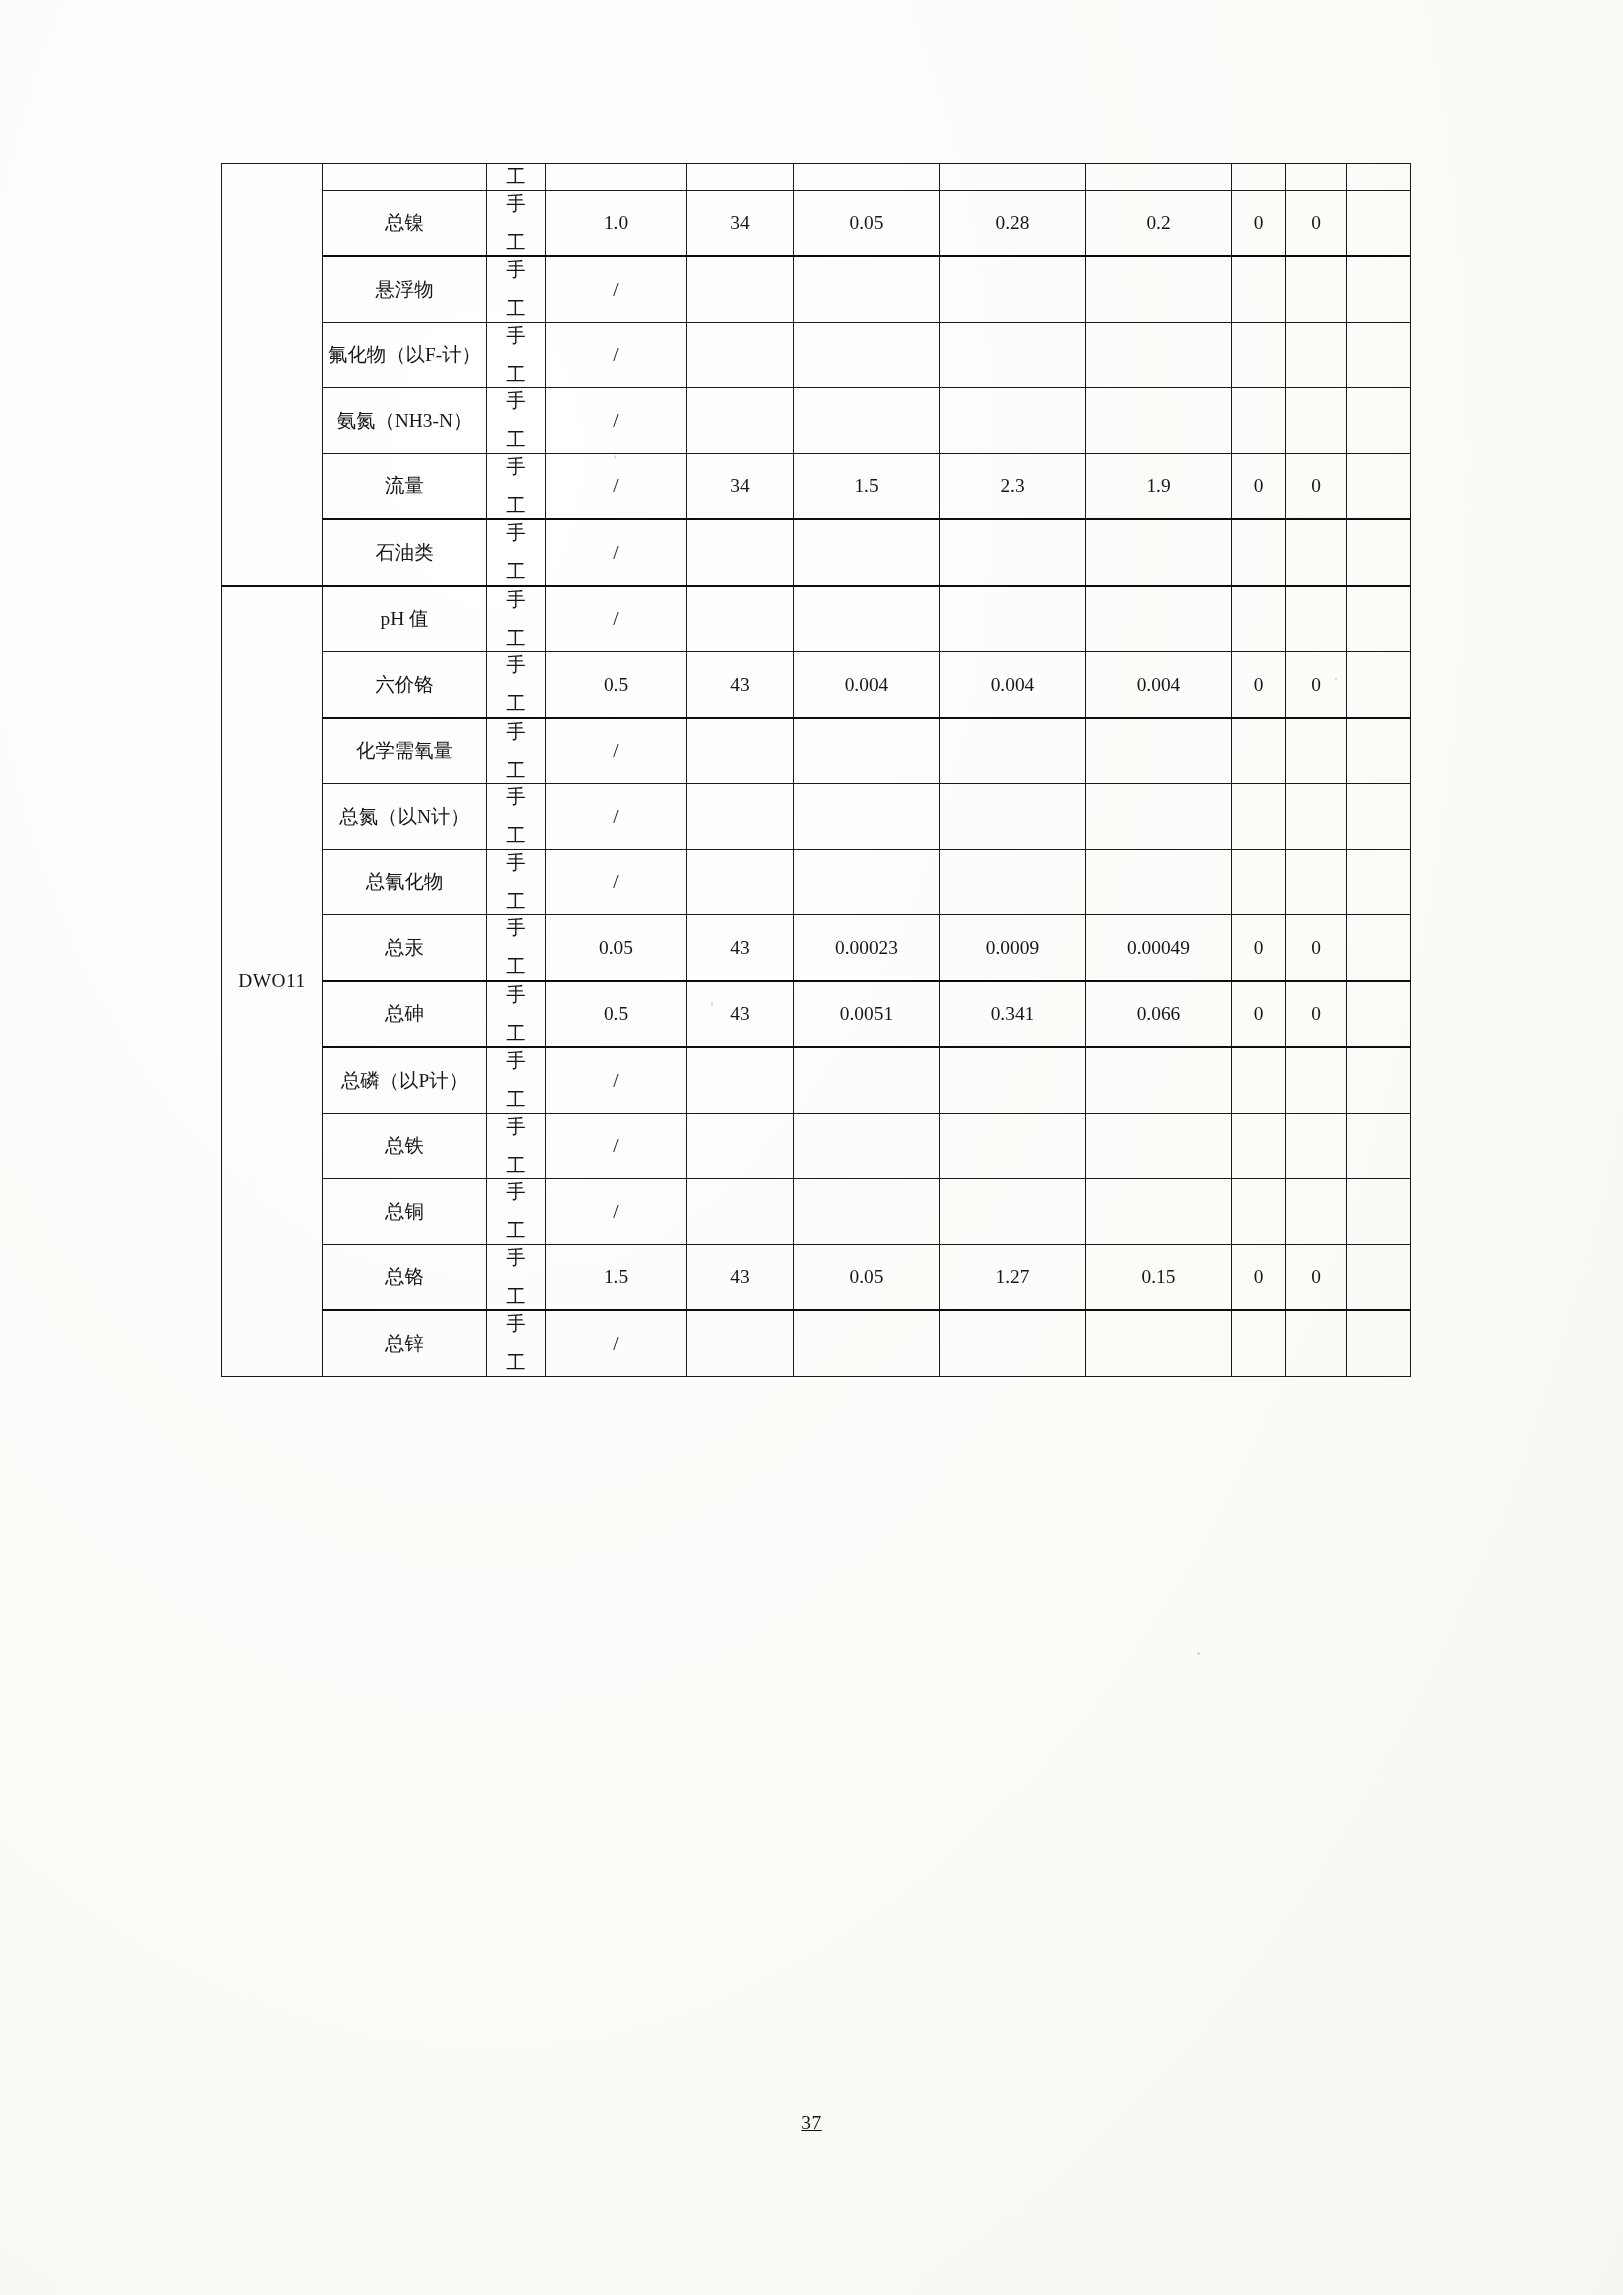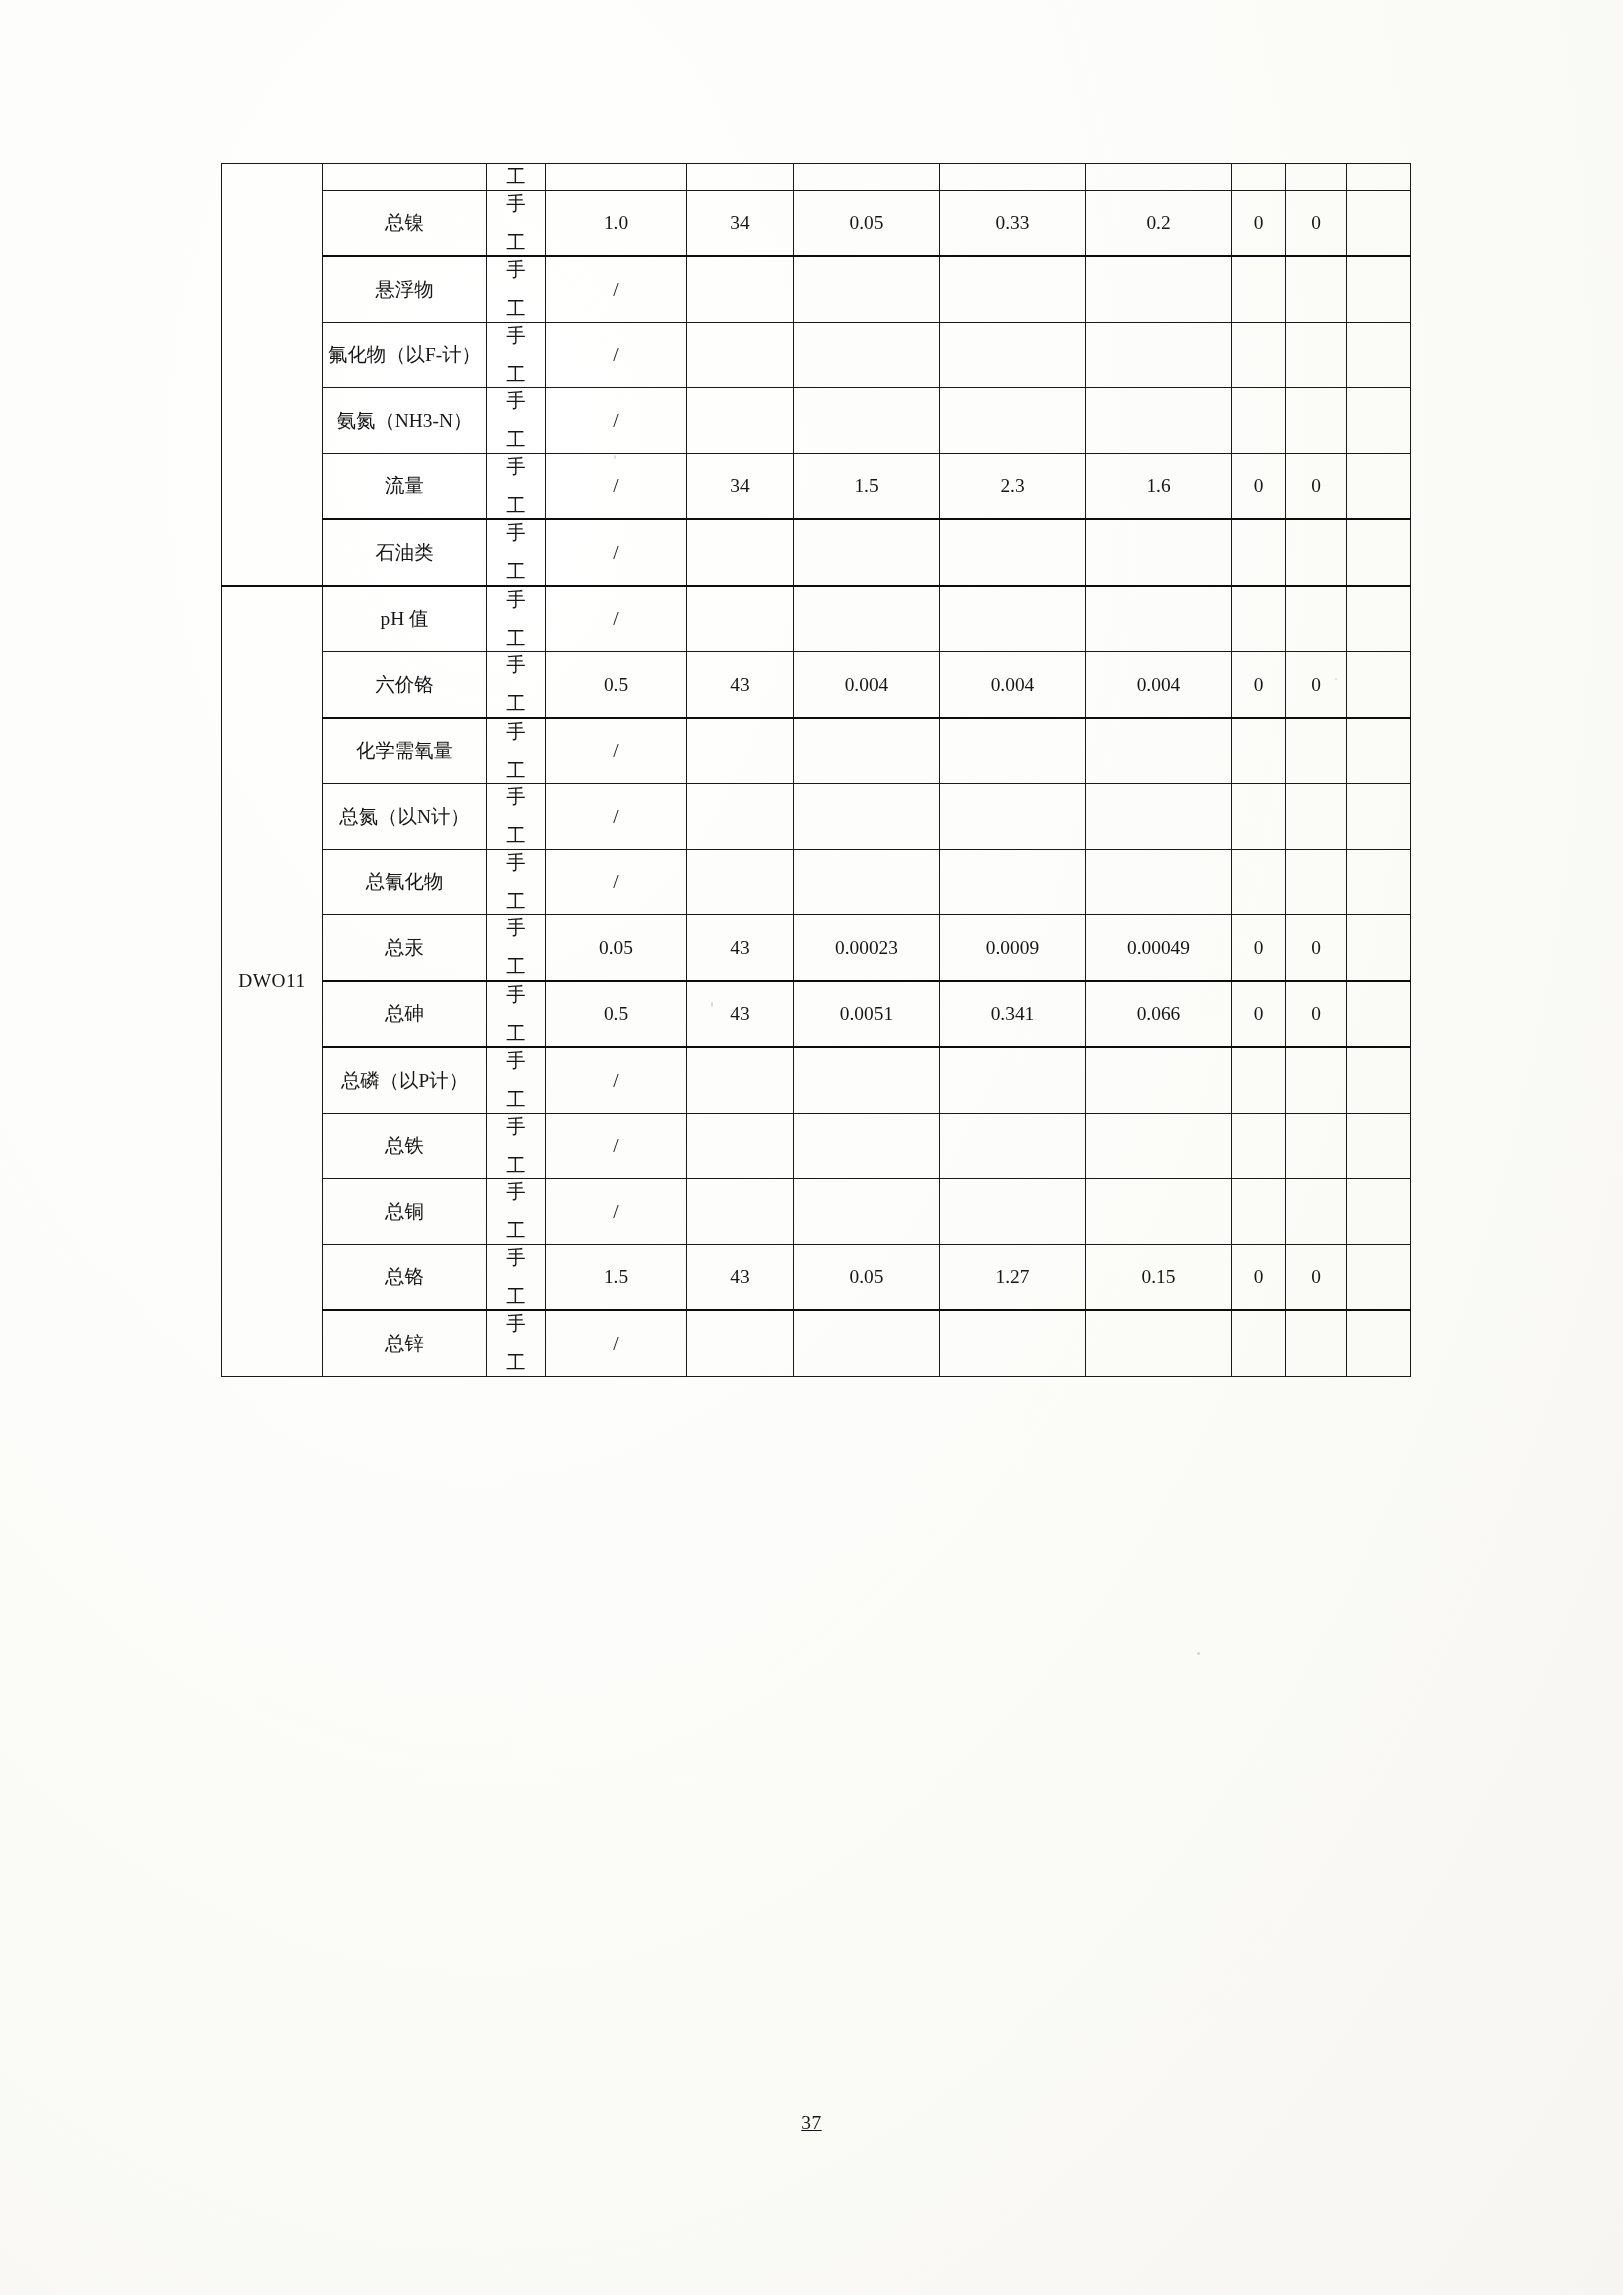--- a/index.html
+++ b/index.html
@@ -141,21 +141,21 @@
             <td class="item-cell thick-bottom">总镍</td>
             <td class="method-cell thick-bottom">
               <div class="stack">
                 <span>手</span>
                 <span>工</span>
               </div>
             </td>
             <td class="value-cell thick-bottom">1.0</td>
             <td class="value-cell thick-bottom">34</td>
             <td class="value-cell thick-bottom">0.05</td>
-            <td class="value-cell thick-bottom">0.33</td>
+            <td class="value-cell thick-bottom">0.28</td>
             <td class="value-cell thick-bottom">0.2</td>
             <td class="value-cell thick-bottom">0</td>
             <td class="value-cell thick-bottom">0</td>
             <td class="value-cell thick-bottom"></td>
           </tr>
           <tr>
             <td class="item-cell">悬浮物</td>
             <td class="method-cell">
               <div class="stack">
                 <span>手</span>
@@ -210,21 +210,21 @@
             <td class="method-cell thick-bottom">
               <div class="stack">
                 <span>手</span>
                 <span>工</span>
               </div>
             </td>
             <td class="value-cell slash thick-bottom">/</td>
             <td class="value-cell thick-bottom">34</td>
             <td class="value-cell thick-bottom">1.5</td>
             <td class="value-cell thick-bottom">2.3</td>
-            <td class="value-cell thick-bottom">1.6</td>
+            <td class="value-cell thick-bottom">1.9</td>
             <td class="value-cell thick-bottom">0</td>
             <td class="value-cell thick-bottom">0</td>
             <td class="value-cell thick-bottom"></td>
           </tr>
           <tr>
             <td class="item-cell">石油类</td>
             <td class="method-cell">
               <div class="stack">
                 <span>手</span>
                 <span>工</span>

